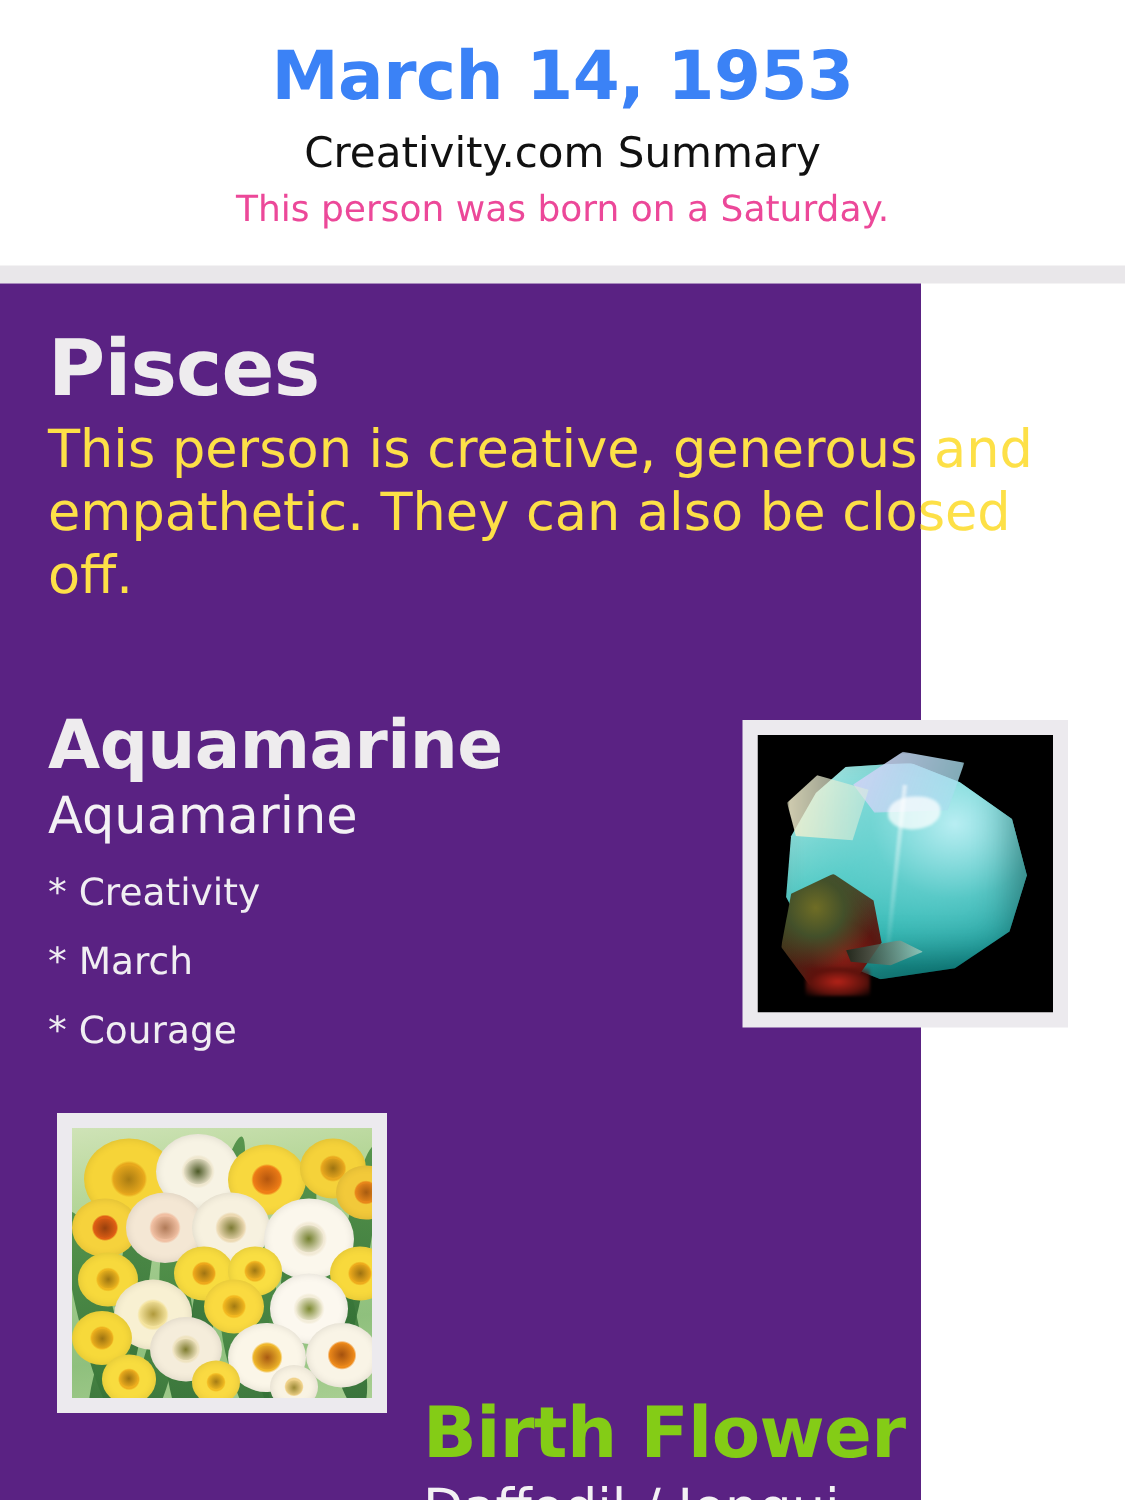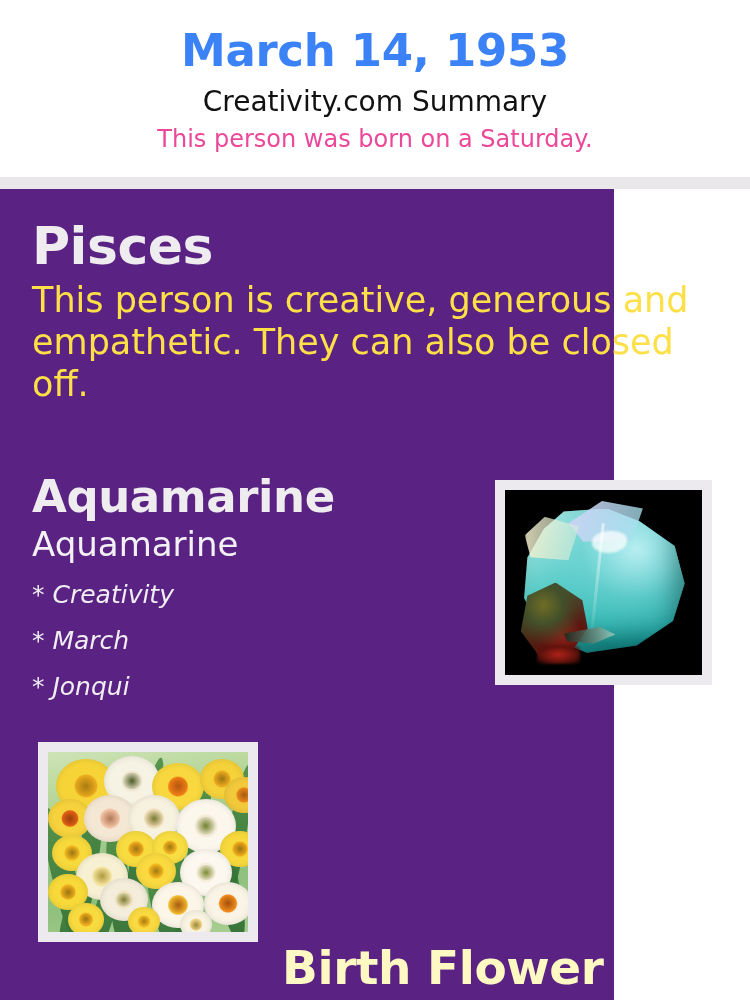--- a/index.html
+++ b/index.html
@@ -107,21 +107,20 @@
   }
   .stone-name {
     font-size: 34px;
     font-weight: normal;
     color: #f3f1f4;
     line-height: 40px;
     margin-top: 0px;
   }
   .traits {
     margin-top: 8px;
-    font-style: italic;
   }
   .trait {
     font-size: 25px;
     color: #f0eef2;
     line-height: 46px;
     white-space: nowrap;
   }
 
   .frame {
     position: absolute;
@@ -257,24 +256,23 @@
   }
 
   .flower-block {
     position: absolute;
     left: 282px; top: 738px;
     width: 440px;
   }
   .flower-title {
     font-size: 47px;
     font-weight: bold;
-    color: #fef9c3;
+    color: #84cc16;
     line-height: 58px;
     letter-spacing: -0.4px;
-    margin-top: 12px;
   }
   .flower-name {
     font-size: 35px;
     font-weight: normal;
     color: #f3f1f4;
     line-height: 42px;
   }
 </style>
 </head>
 <body>
@@ -294,21 +292,21 @@
       <div class="zodiac-name">Pisces</div>
       <div class="zodiac-desc">This person is creative, generous and empathetic. They can also be closed off.</div>
     </div>
 
     <div class="stone-block">
       <div class="stone-title">Aquamarine</div>
       <div class="stone-name">Aquamarine</div>
       <div class="traits">
         <div class="trait">* Creativity</div>
         <div class="trait">* March</div>
-        <div class="trait">* Jonqui</div>
+        <div class="trait">* Courage</div>
       </div>
     </div>
 
     <div class="flower-block">
       <div class="flower-title">Birth Flower</div>
       <div class="flower-name">Daffodil / Jonqui</div>
 
     </div>
   </div>
 

